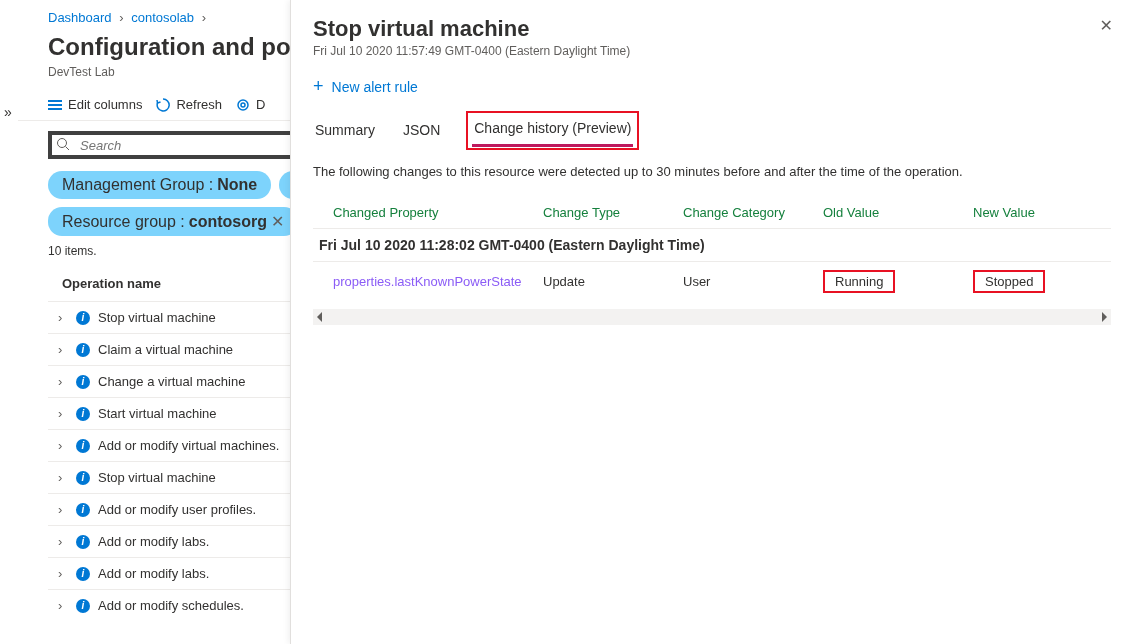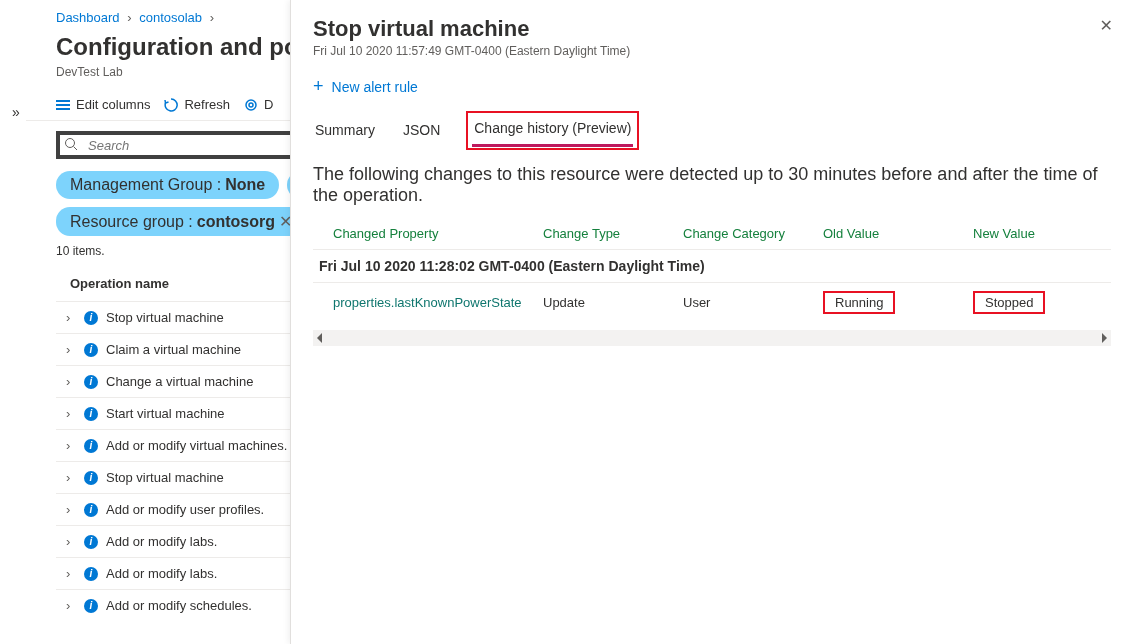--- a/index.html
+++ b/index.html
@@ -1,19 +1,19 @@
 <!DOCTYPE html>
 <html><head>
 <meta charset="utf-8">
 <style>
 * { box-sizing: border-box; margin: 0; padding: 0; }
 body { font-family: "Segoe UI", Arial, sans-serif; font-size: 13px; color: #323130; background: #fff; width: 1133px; height: 644px; overflow: hidden; position: relative; }
 
 
-.left-pane { position: absolute; left: 8px; top: 0; width: 310px; height: 644px; padding-left: 18px; }
+.left-pane { position: absolute; left: 0; top: 0; width: 310px; height: 644px; padding-left: 18px; }
 .expand-handle { position: absolute; left: 4px; top: 104px; color: #323130; font-size: 14px; }
 
 .breadcrumb { padding: 10px 0 6px 30px; font-size: 13px; }
 .breadcrumb a { color: #0078d4; text-decoration: none; }
 .breadcrumb .sep { color: #605e5c; margin: 0 4px; }
 
 .page-title { font-size: 24px; font-weight: 600; padding-left: 30px; margin-top: 2px; color: #323130; white-space: nowrap; overflow: hidden; }
 .subtitle { font-size: 12px; color: #605e5c; padding-left: 30px; margin-top: 4px; }
 
 .toolbar { display: flex; align-items: center; gap: 14px; padding: 18px 0 8px 30px; border-bottom: 1px solid #edebe9; }
@@ -46,36 +46,36 @@
 .panel-time { font-size: 12px; color: #605e5c; margin-bottom: 18px; }
 
 .new-alert { display: flex; align-items: center; gap: 8px; color: #0078d4; font-size: 14px; margin-bottom: 14px; cursor: pointer; }
 .plus { font-size: 18px; font-weight: 300; }
 
 .tabs { display: flex; gap: 24px; border-bottom: 0; margin-bottom: 14px; align-items: center; }
 .tab { font-size: 14px; color: #323130; padding: 6px 2px 8px 2px; cursor: pointer; }
 .tab.active { border-bottom: 3px solid #be185d; }
 .red-box { border: 2px solid #e81123; padding: 1px 4px; }
 
-.desc { font-size: 18px; color: #323130; margin-bottom: 14px; }
+.desc { font-size: 13px; color: #323130; margin-bottom: 20px; }
 
 .filter-box { position: relative; margin-bottom: 10px; }
 .filter-box input { width: 100%; height: 28px; border: 1px solid #8a8886; padding-left: 28px; font-size: 13px; font-style: italic; }
 .filter-box .sicon { position: absolute; left: 8px; top: 6px; color: #605e5c; }
 
 .grid-head { display: flex; font-size: 13px; font-weight: 400; color: #15803d; padding: 6px 0 8px 20px; }
 .gc1 { flex: 0 0 210px; }
 .gc2 { flex: 0 0 140px; }
 .gc3 { flex: 0 0 140px; }
 .gc4 { flex: 0 0 150px; }
 .gc5 { flex: 1; }
 
 .group-row { font-size: 14px; font-weight: 600; padding: 8px 0 8px 6px; border-top: 1px solid #edebe9; }
 .data-row { display: flex; font-size: 13px; padding: 8px 0 8px 20px; border-top: 1px solid #edebe9; align-items: center; }
-.data-row a { color: #0f766e; text-decoration: none; }
+.data-row a { color: #8b5cf6; text-decoration: none; }
 .val-box { display: inline-block; border: 2px solid #e81123; padding: 2px 10px; }
 
 .hscroll { height: 16px; background: #f3f2f1; margin-top: 8px; position: relative; }
 .hscroll::before, .hscroll::after { content: ''; position: absolute; top: 3px; width: 0; height: 0; border-top: 5px solid transparent; border-bottom: 5px solid transparent; }
 .hscroll::before { left: 4px; border-right: 5px solid #605e5c; }
 .hscroll::after { right: 4px; border-left: 5px solid #605e5c; }
 
 svg { display: block; }
 </style>
 </head>

